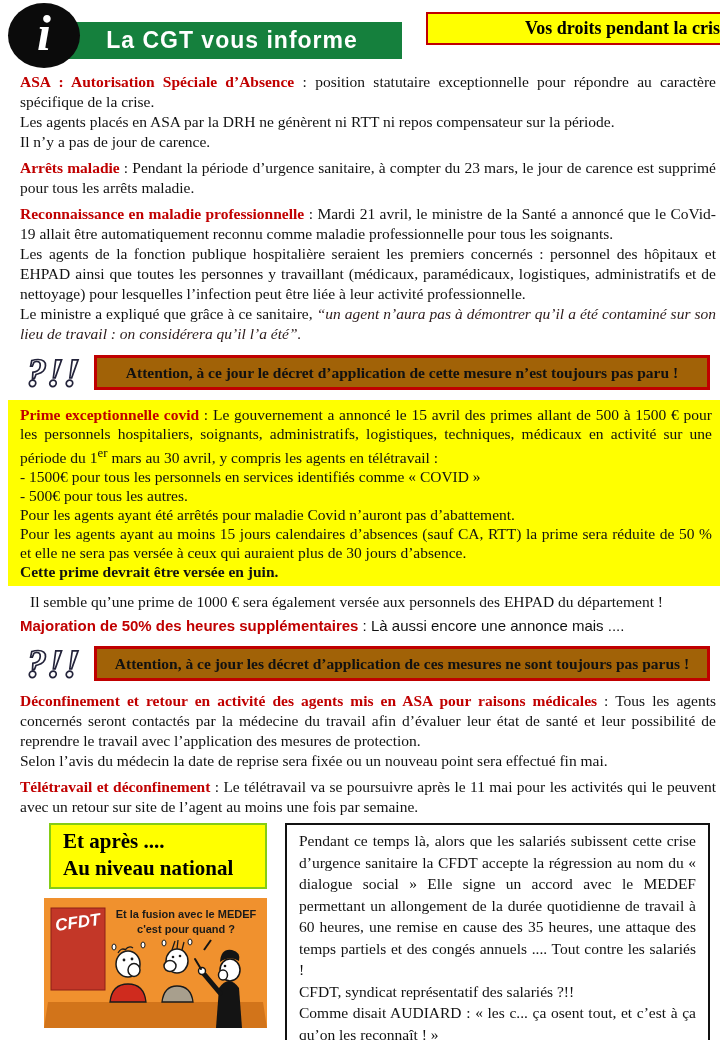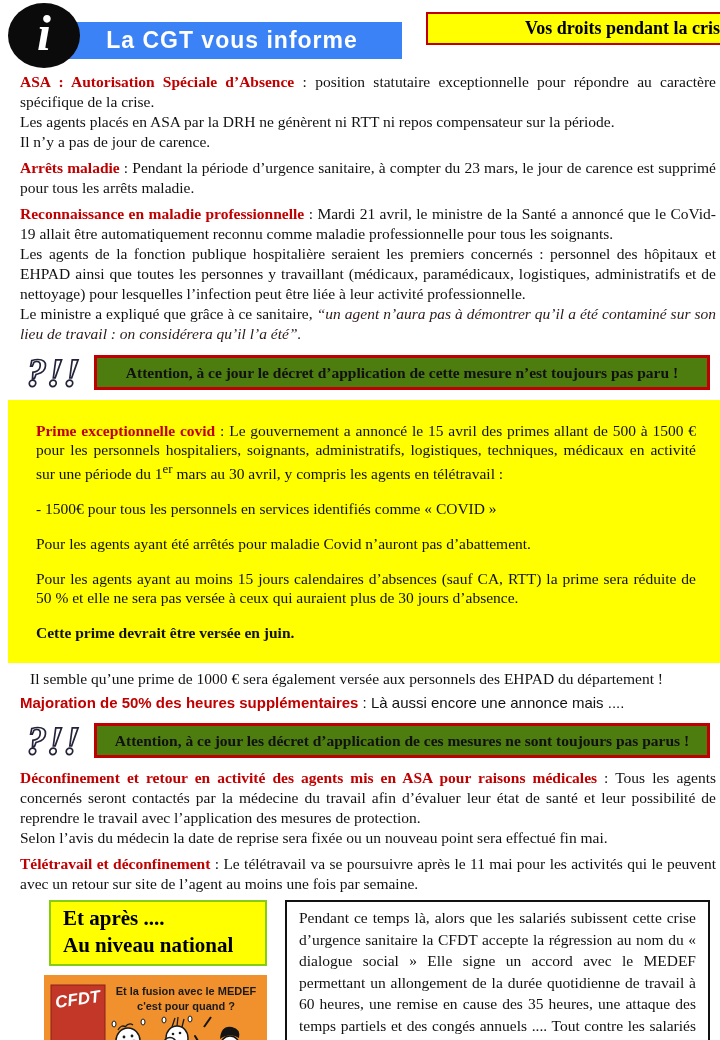--- a/index.html
+++ b/index.html
@@ -1,45 +1,45 @@
 <!DOCTYPE html>
 <html><head>
 <meta charset="utf-8">
 <style>
   html,body{margin:0;padding:0;background:#fff;}
   body{width:720px;height:1040px;overflow:hidden;font-family:"Liberation Serif",serif;color:#111;}
   .page{position:relative;width:720px;height:1040px;background:#fff;}
 
   
   .header{position:relative;height:70px;}
-  .banner{position:absolute;left:62px;top:22px;width:340px;height:37px;background:#3b82f6;
+  .banner{position:absolute;left:62px;top:22px;width:340px;height:37px;background:#15803d;
           color:#fff;font-family:"Liberation Sans",sans-serif;font-weight:bold;font-size:23px;
           text-align:center;line-height:37px;letter-spacing:1px;}
   .info-circle{position:absolute;left:8px;top:3px;width:72px;height:65px;background:#0b0b0b;
           border-radius:50%;z-index:2;color:#fff;text-align:center;}
   .info-circle span{font-style:italic;font-weight:bold;font-size:50px;line-height:60px;}
   .title-box{position:absolute;left:426px;top:12px;width:300px;background:#ffff00;
           border:2px solid #c00000;font-weight:bold;font-size:18px;text-align:right;
           padding:4px 0;color:#000;}
 
   
   .content{padding:2px 4px 0 20px;font-size:15.5px;line-height:20px;text-align:justify;}
   .sec{margin:0 0 6px 0;}
   .sec p{margin:0;}
   .red-head{color:#c00000;font-weight:bold;}
   .quote{font-style:italic;color:#2a1a1a;}
   .bold{font-weight:bold;}
 
   .attn-row{display:flex;align-items:center;gap:12px;margin:2px 0 6px 6px;}
   .attn-icon{flex-shrink:0;line-height:0;}
   .attn-box{flex:1;border:3px solid #c00000;font-weight:bold;text-align:center;
-            padding:5px 8px;line-height:19px;background:#4d7c0f;margin-right:6px;}
+            padding:5px 8px;line-height:19px;background:#a16207;margin-right:6px;}
 
   .yellow-block{background:#ffff00;margin:0 -8px 6px -12px;padding:5px 12px;line-height:19px;}
-  .yellow-block p{margin:16px;}
+  .yellow-block p{margin:0;}
   .indent{margin-left:14px;}
   .note{margin:0 0 4px 10px;}
   .sans{font-family:"Liberation Sans",sans-serif;font-size:15px;}
   .sans-line{margin:0 0 5px 0;}
 
   
   .bottom{display:flex;margin:4px 10px 0 44px;gap:18px;}
   .bottom-left{width:223px;flex-shrink:0;}
   .apres-box{margin-left:5px;background:#ffff00;border:2px solid #84cc16;padding:3px 12px 5px 12px;
              font-weight:bold;font-size:21px;line-height:27px;color:#000;text-align:left;}
@@ -84,20 +84,21 @@
         <svg width="56" height="44" viewBox="0 0 56 44">
           <text x="2" y="36" transform="skewX(-4)" font-family="Liberation Serif, serif" font-weight="bold" font-style="italic" font-size="40" fill="#ffffff" stroke="#23233a" stroke-width="1.7" letter-spacing="1">?!!</text>
         </svg>
       </div>
       <div class="attn-box">Attention, à ce jour le décret d’application de cette mesure n’est toujours pas paru !</div>
     </div>
 
     <div class="yellow-block">
       <p><span class="red-head">Prime exceptionnelle covid</span><span> : Le gouvernement a annoncé le 15 avril des primes allant de 500 à 1500 € pour les personnels hospitaliers, soignants, administratifs, logistiques, techniques, médicaux en activité sur une période du 1</span><sup>er</sup><span> mars au 30 avril, y compris les agents en télétravail :</span></p>
       <p class="indent">- 1500€ pour tous les personnels en services identifiés comme « COVID »</p>
+      <p class="indent">- 500€ pour tous les autres.</p>
       <p>Pour les agents ayant été arrêtés pour maladie Covid n’auront pas d’abattement.</p>
       <p>Pour les agents ayant au moins 15 jours calendaires d’absences (sauf CA, RTT) la prime sera réduite de 50 % et elle ne sera pas versée à ceux qui auraient plus de 30 jours d’absence.</p>
       <p class="bold">Cette prime devrait être versée en juin.</p>
     </div>
 
     <p class="note">Il semble qu’une prime de 1000 € sera également versée aux personnels des EHPAD du département !</p>
 
     <p class="sans sans-line"><span class="red-head">Majoration de 50% des heures supplémentaires</span><span> : Là aussi encore une annonce mais ....</span></p>
 
     <div class="attn-row">

